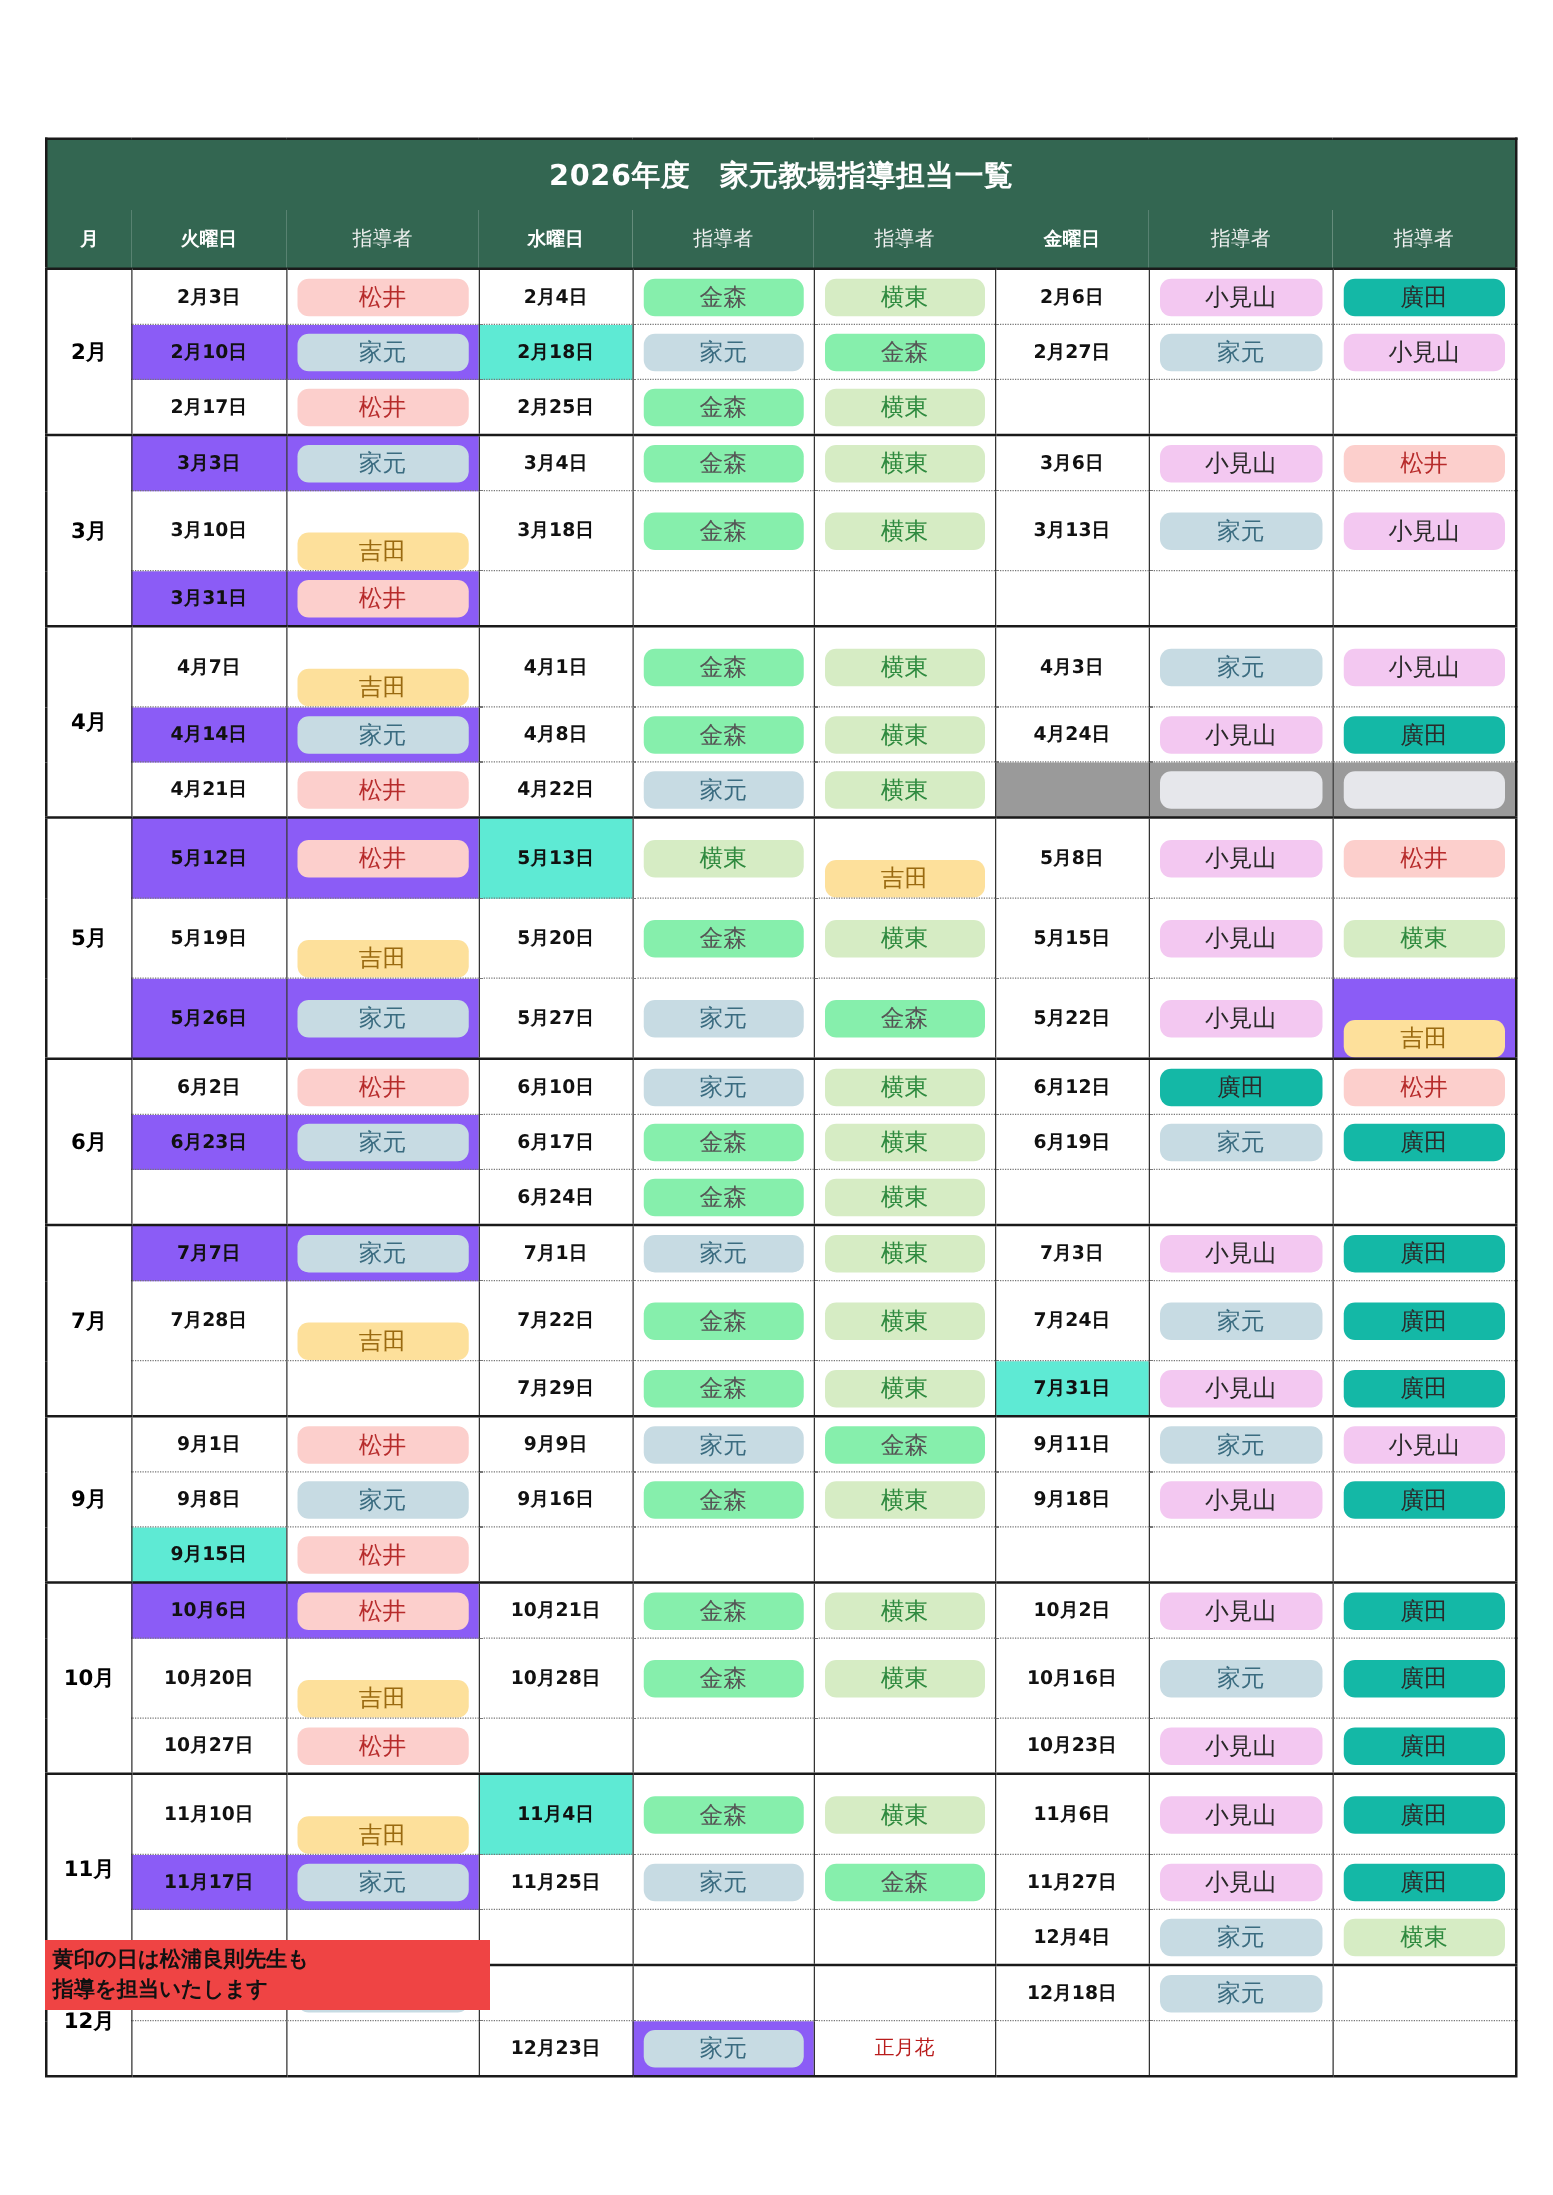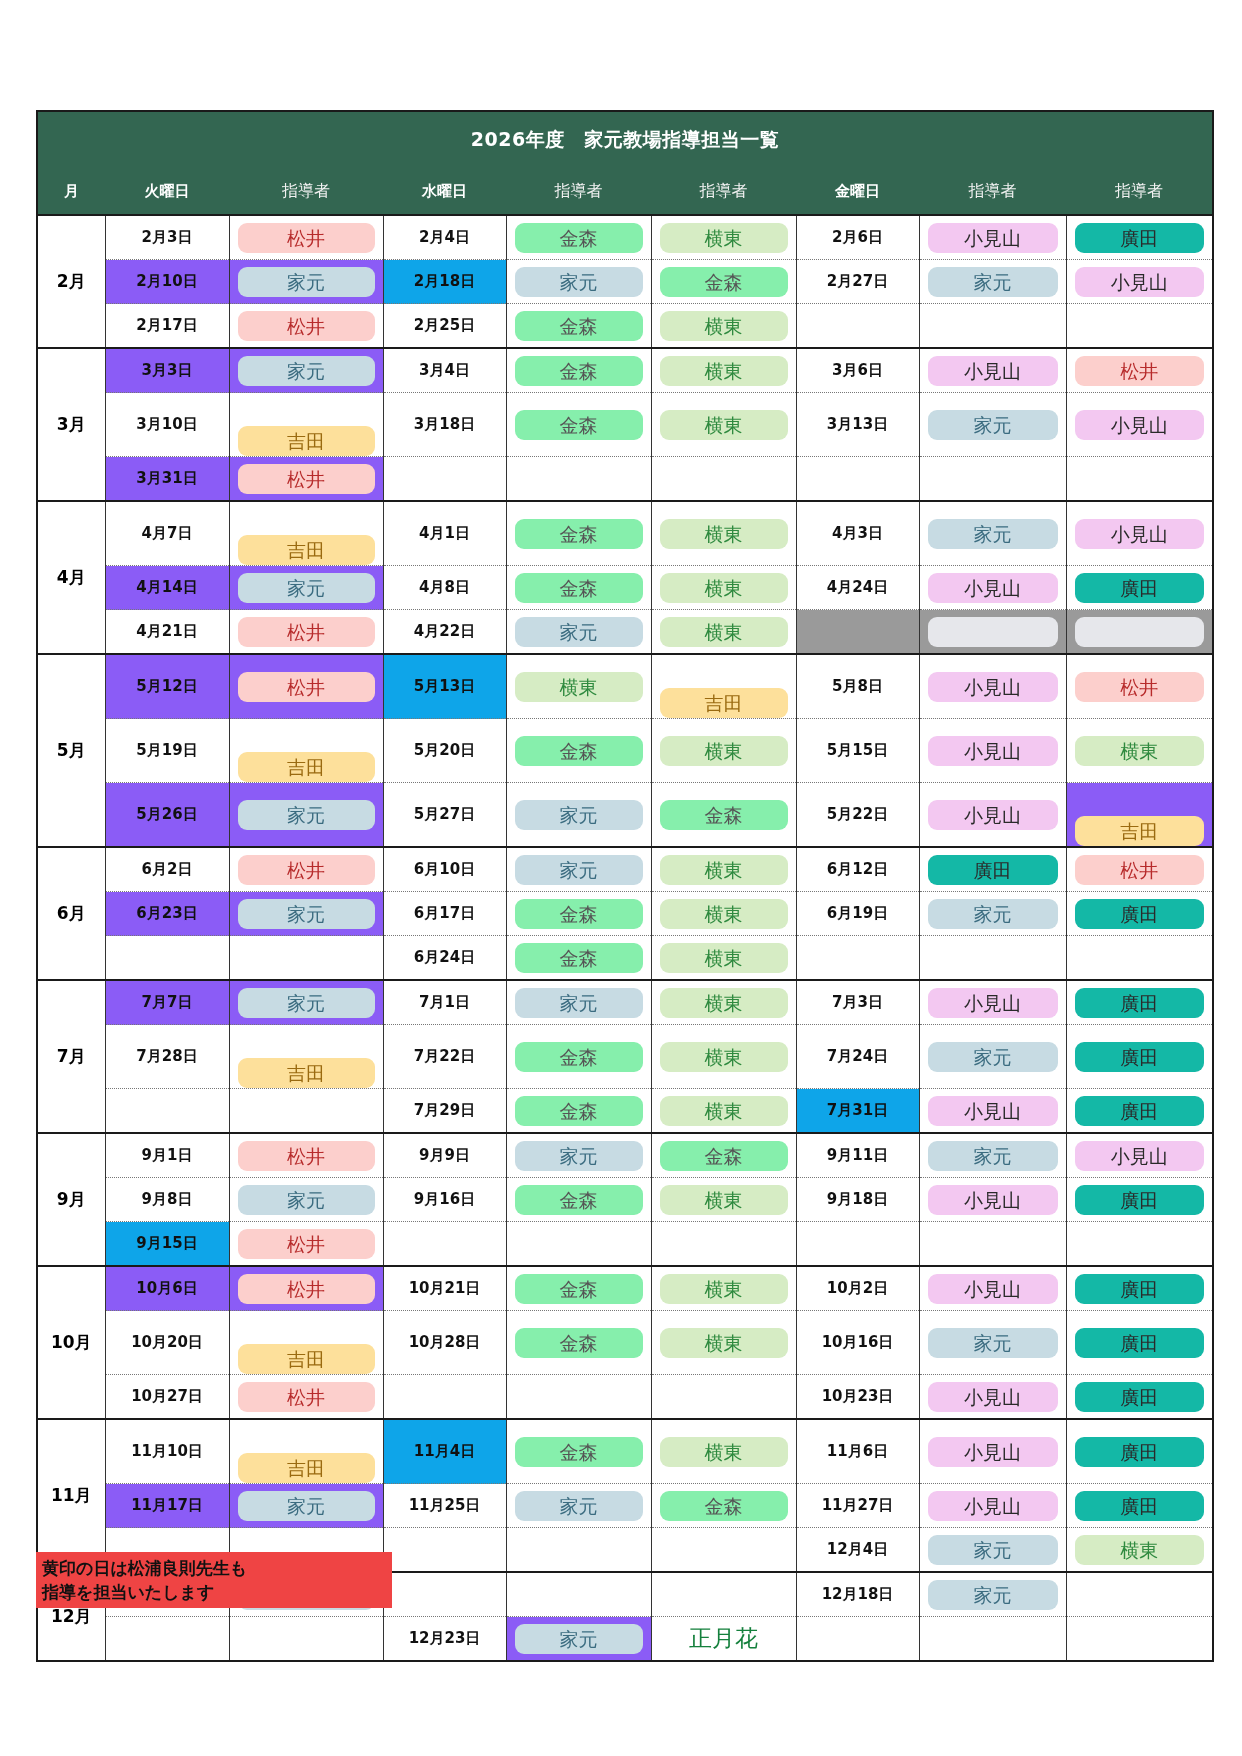--- a/index.html
+++ b/index.html
@@ -6,39 +6,39 @@
   body { width:1242px; height:1756px; position:relative; font-family:"DejaVu Sans", "Liberation Sans", sans-serif; }
   .sheet { position:absolute; left:36px; top:110px; width:1175px; }
   table.sched { border-collapse:collapse; width:1175px; table-layout:fixed; border:2.5px solid #1a1a1a; }
   table.sched col.c-month { width:68px; }
   table.sched col.c-date  { width:124px; }
   table.sched col.c-inst  { width:154px; }
   table.sched col.c-wdate { width:123px; }
   table.sched col.c-winst { width:145px; }
   table.sched col.c-fdate { width:123px; }
   table.sched col.c-finst { width:147px; }
-  .title-row td { background:#336651; color:#ffffff; height:54px; text-align:center; font-weight:bold; font-size:19px; letter-spacing:0.5px; }
+  .title-row td { background:#336651; color:#ffffff; height:54px; text-align:center; font-weight:bold; font-size:23px; letter-spacing:0.5px; }
   .head-row th { background:#336651; color:#ffffff; height:44px; font-weight:bold; font-size:15px; text-align:center; border-bottom:2.5px solid #1a1a1a; }
   .head-row th.inst-h { font-weight:normal; font-size:16px; color:#f2f2f2; }
   td.cell { height:43px; text-align:center; vertical-align:middle; padding:0 8px; border-left:1.5px solid #333; border-right:1.5px solid #333; border-bottom:1.5px dotted #777; font-weight:bold; font-size:15px; color:#111; }
   td.month { font-weight:bold; font-size:17px; border-right:1.5px solid #333; border-left:none; border-bottom:2.5px solid #1a1a1a; text-align:center; }
   tr.sect-end td.cell { border-bottom:2.5px solid #1a1a1a; }
   td.tint { background:#8b5cf6; }
-  td.hl { background:#0ea5e9; }
+  td.hl { background:#5eead4; }
   td.dark { background:#9a9a9a; }
   .pill { display:block; margin:0 auto; height:30px; line-height:30px; border-radius:9px; font-weight:normal; font-size:19px; }
   .p-matsui  { background:#fccfcc; color:#b72b2b; }
   .p-iemoto  { background:#c7dbe3; color:#3b6c80; }
   .p-kanamori{ background:#86efac; color:#555555; }
   .p-yokohigashi { background:#d6ecc4; color:#2f8a3f; }
   .p-komiyama{ background:#f3c8f1; color:#2a2a2a; }
   .p-hirota  { background:#14b8a6; color:#2a2a2a; }
   .p-yoshida { background:#fde09b; color:#9a6a10;margin-top:33px; }
   .p-blank   { background:#e6e7eb; }
-  .plain-text { font-weight:normal; font-size:23px; color:#15803d;margin-top:24px; }
+  .plain-text { font-weight:normal; font-size:16px; color:#b91c1c;margin-top:24px; }
   .note { position:absolute; left:36px; top:1552px; width:356px; height:56px; background:#ef4444; padding:4px 6px; box-sizing:border-box; font-weight:bold; font-size:17px; line-height:24px; color:#111; }
 </style>
 </head>
 <body>
 
 <div class="sheet">
   <table class="sched">
     <colgroup>
       <col class="c-month">
         <col class="c-date">

